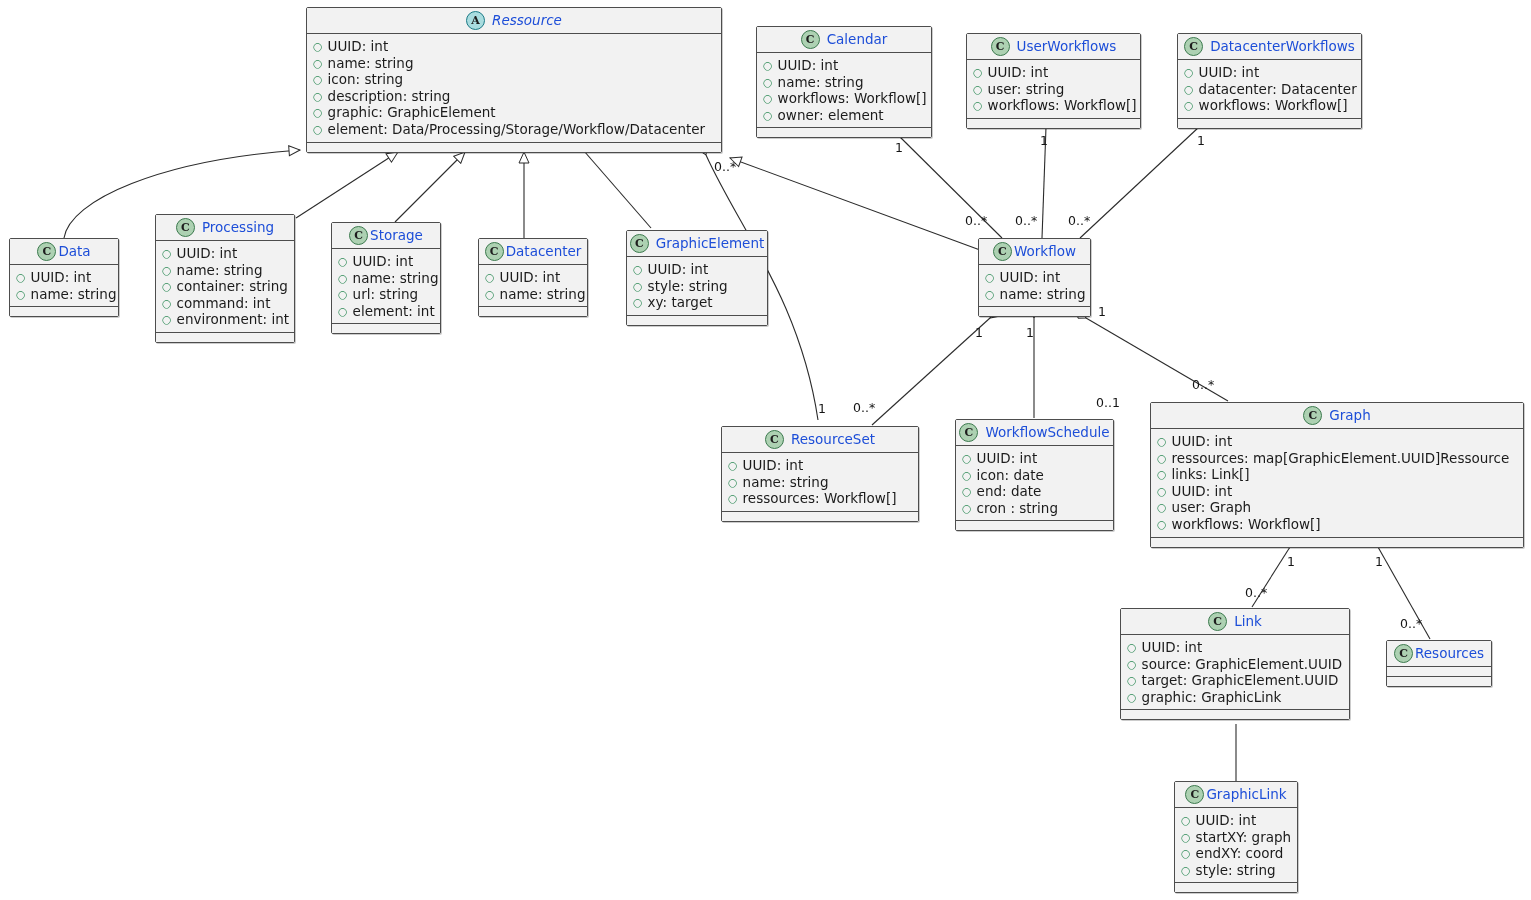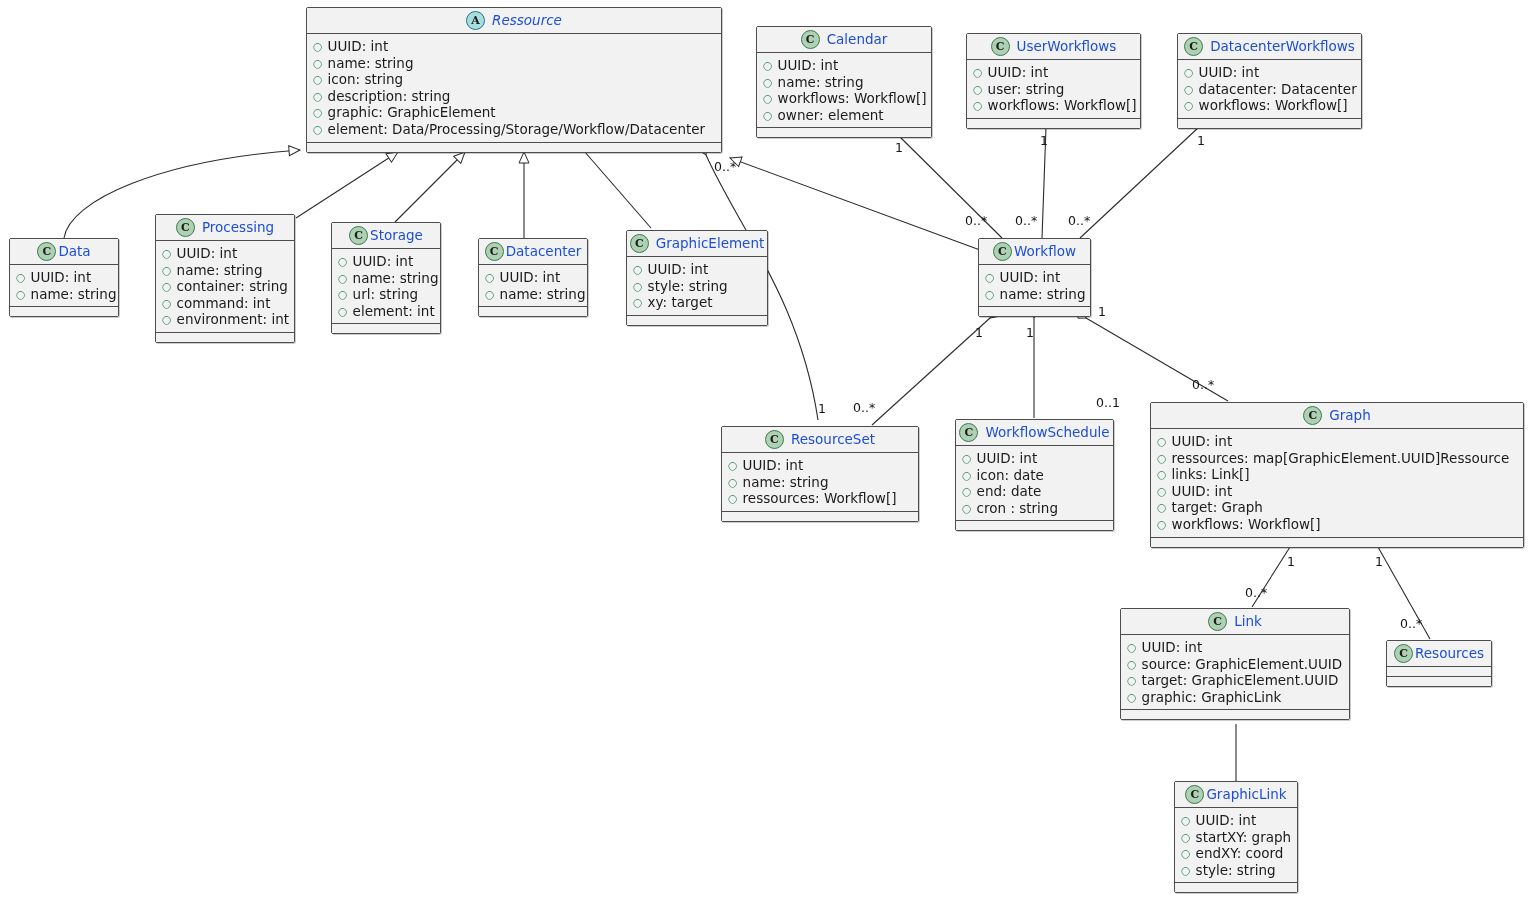--- a/index.html
+++ b/index.html
@@ -434,21 +434,21 @@
           <div class="attr">
             <span class="vis">○</span>
             <span>links: Link[]</span>
           </div>
           <div class="attr">
             <span class="vis">○</span>
             <span>UUID: int</span>
           </div>
           <div class="attr">
             <span class="vis">○</span>
-            <span>target: Graph</span>
+            <span>user: Graph</span>
           </div>
           <div class="attr">
             <span class="vis">○</span>
             <span>workflows: Workflow[]</span>
           </div>
         </div>
         <div class="uml-foot"></div>
       </div>
       <div class="uml-class" style="left: 1120px; top: 608px; width: 230px;">
         <div class="uml-header">

